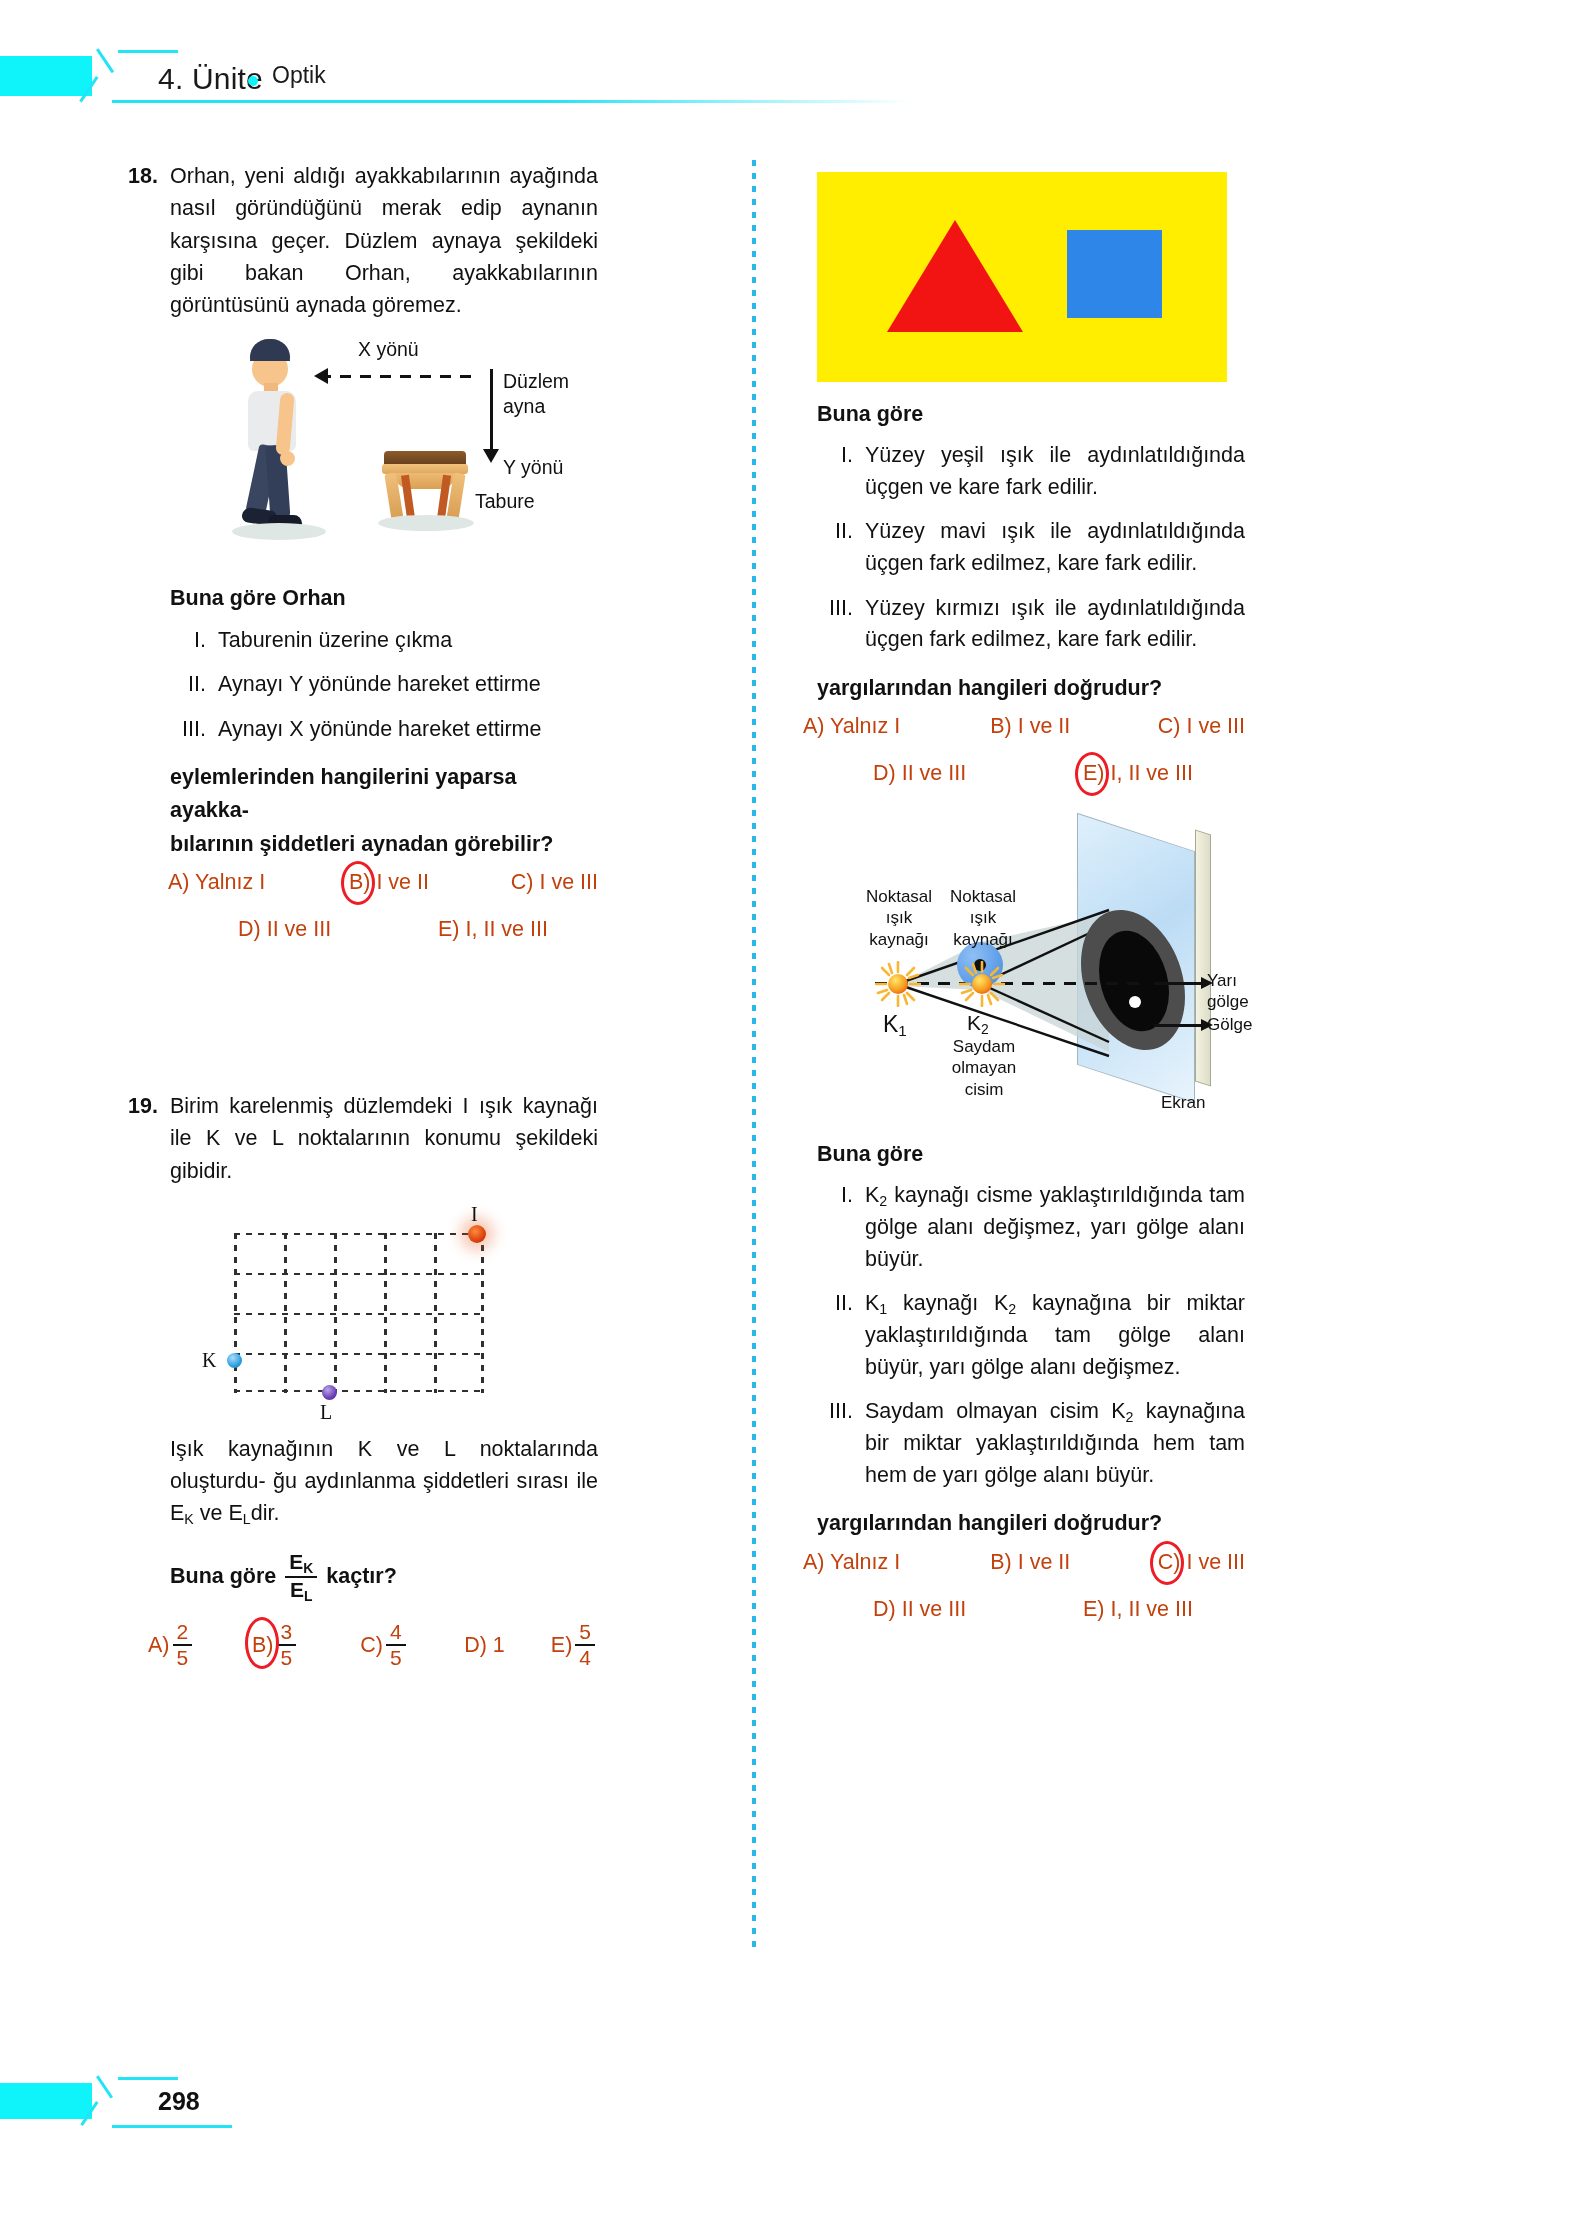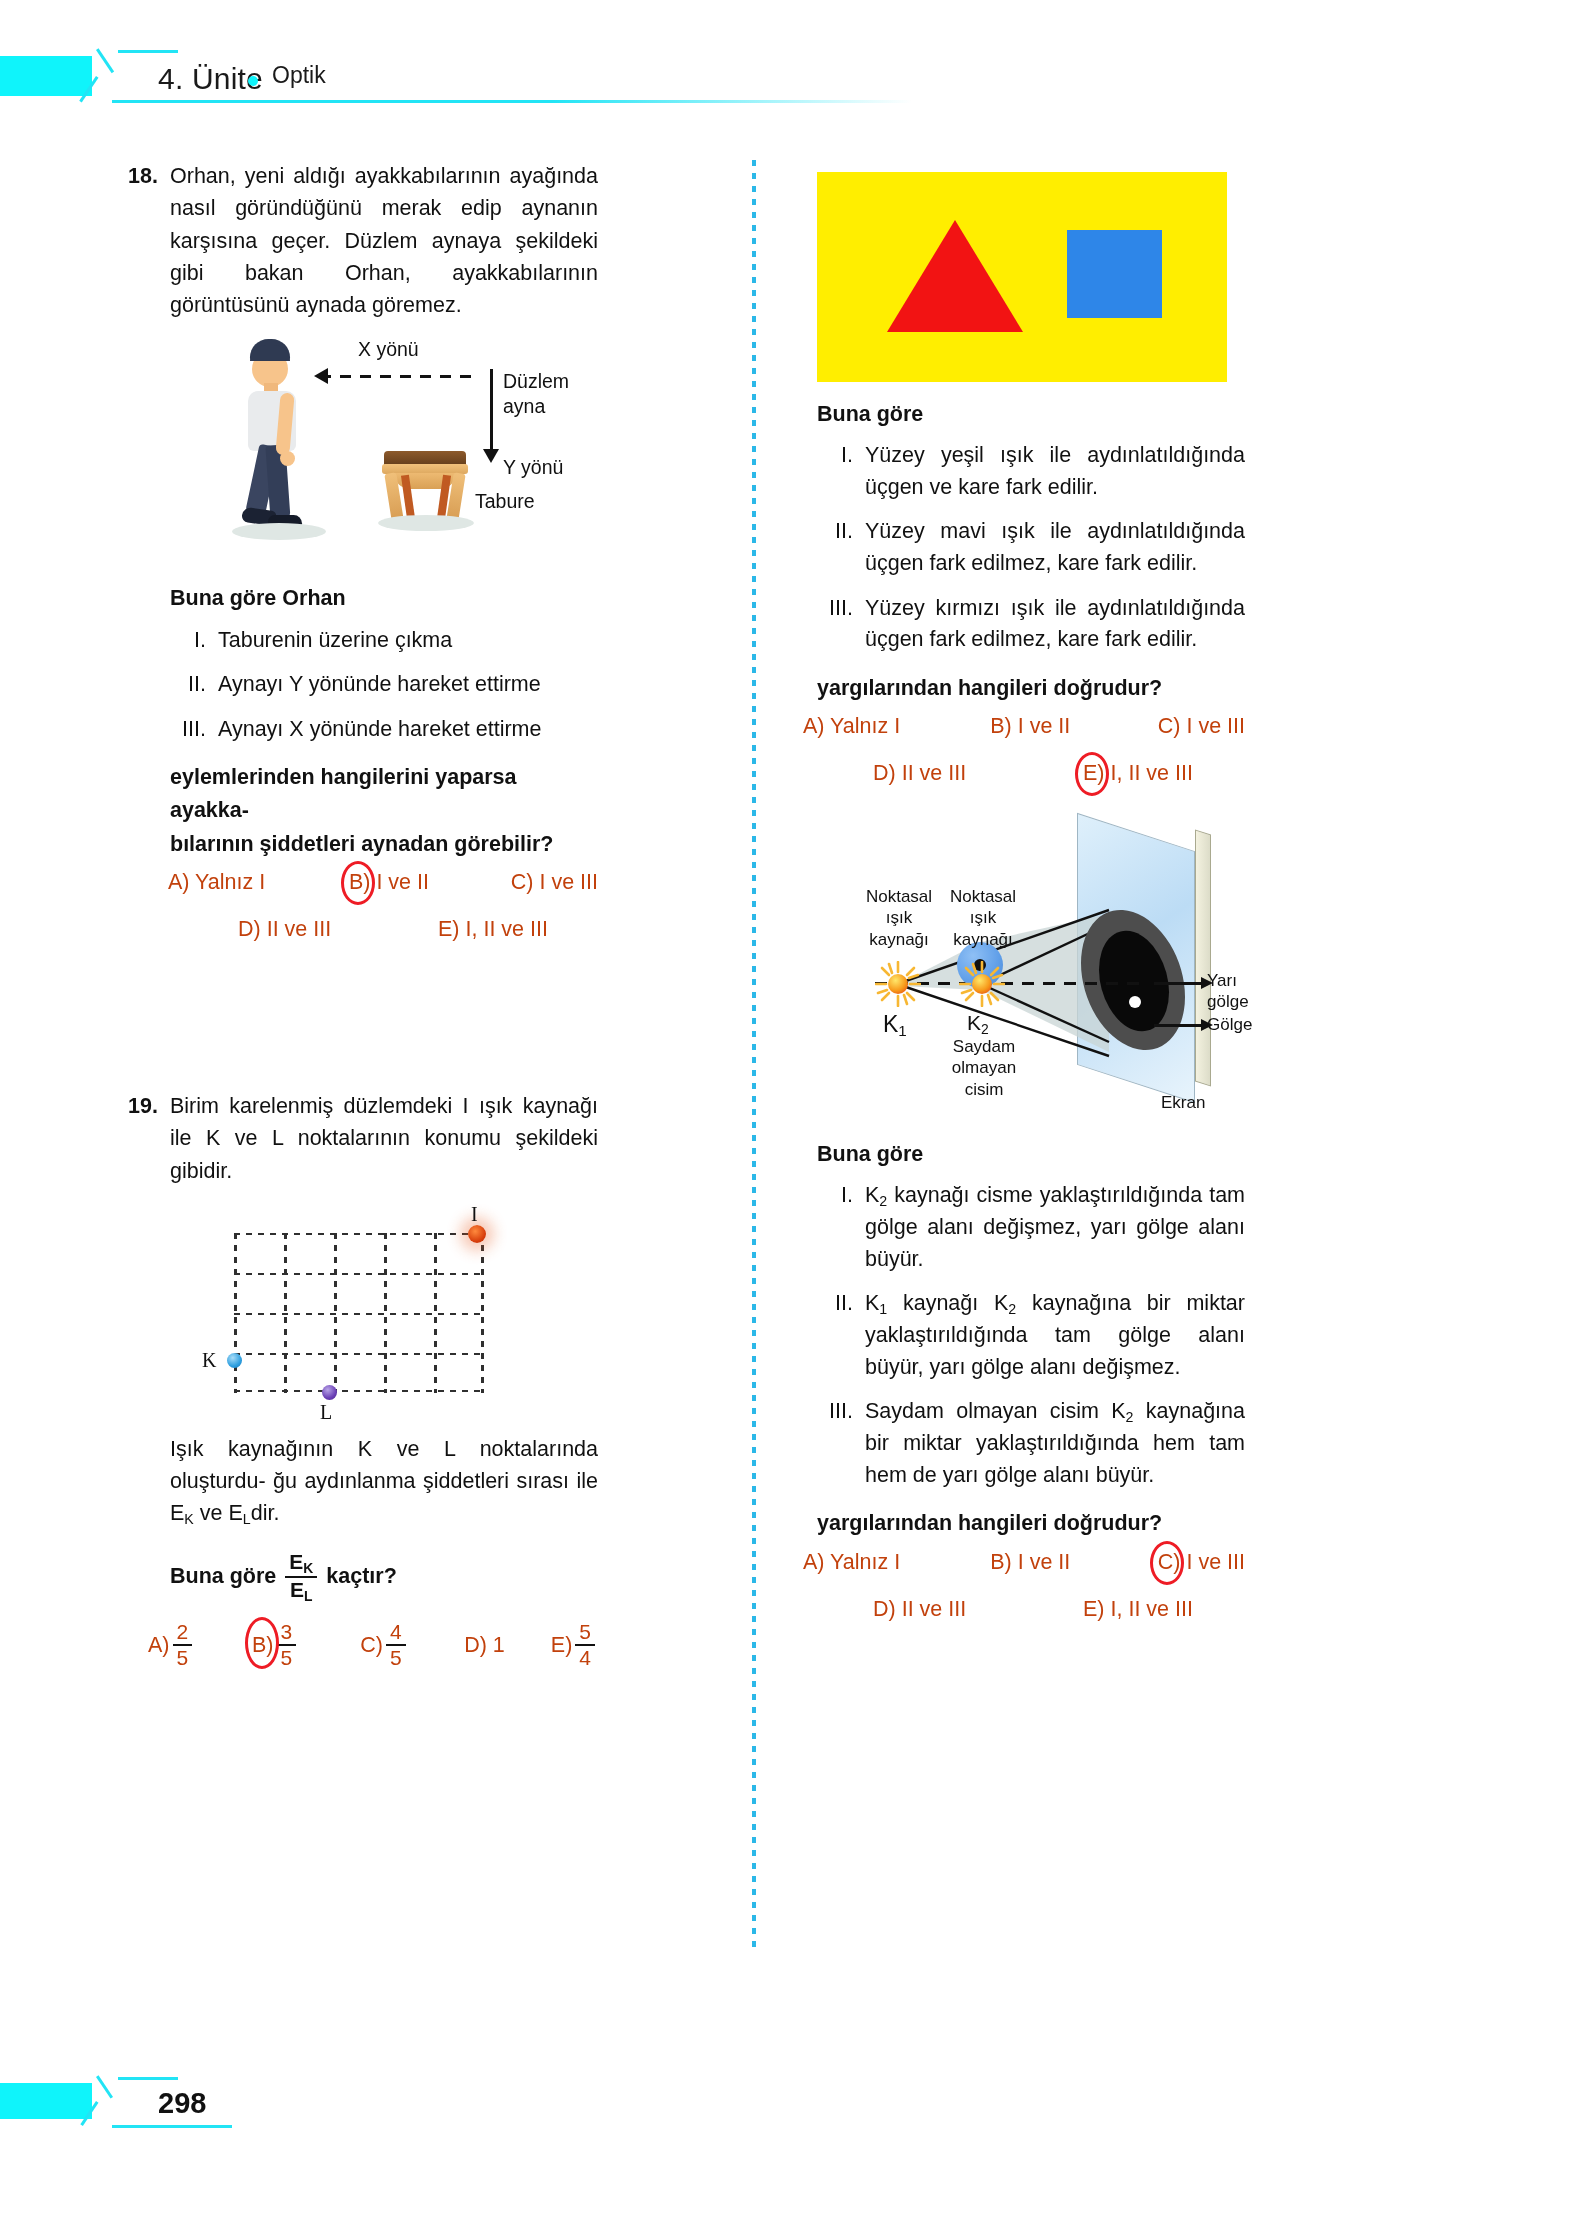--- a/index.html
+++ b/index.html
@@ -273,21 +273,21 @@
 
   
   .footer { position:absolute; left:0; bottom: 86px; width: 100%; height: 54px; }
   .f-block { position:absolute; left:0; top:10px; width: 92px; height: 36px; background:#0ff4fb; }
   .f-chev-a { position:absolute; left:96px; top:4px; width:3px; height:26px;
     background:#22e4f5; transform: rotate(-34deg); transform-origin: top left; }
   .f-chev-b { position:absolute; left:96px; top:28px; width:3px; height:28px;
     background:#22e4f5; transform: rotate(34deg); transform-origin: top left; }
   .f-line-top { position:absolute; left:118px; top:4px; width:60px; height:3px; background:#22e4f5; }
   .f-line-bot { position:absolute; left:112px; top:52px; width:120px; height:3px; background:#22e4f5; }
-  .f-num { position:absolute; left:158px; top:14px; font-size:29px; font-weight:bold; color:#111; }
+  .f-num { position:absolute; left:158px; top:14px; font-size:25px; font-weight:bold; color:#111; }
 </style>
 </head>
 <body>
 
 <div class="header">
   <div class="hdr-block"></div>
   <div class="hdr-diag-a"></div>
   <div class="hdr-diag-b"></div>
   <div class="hdr-line-top"></div>
   <div class="hdr-line-bot"></div>

